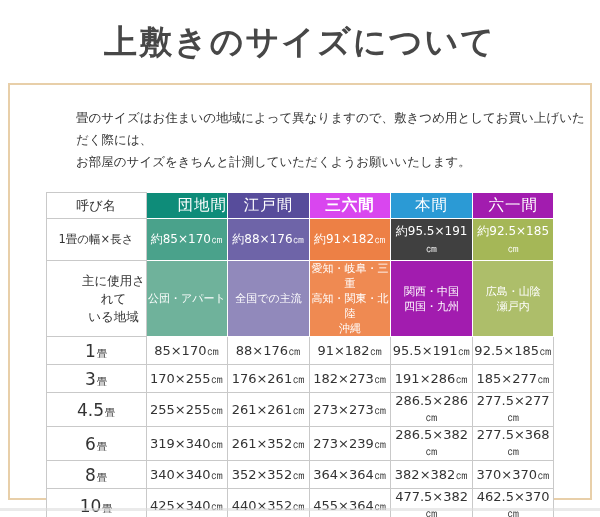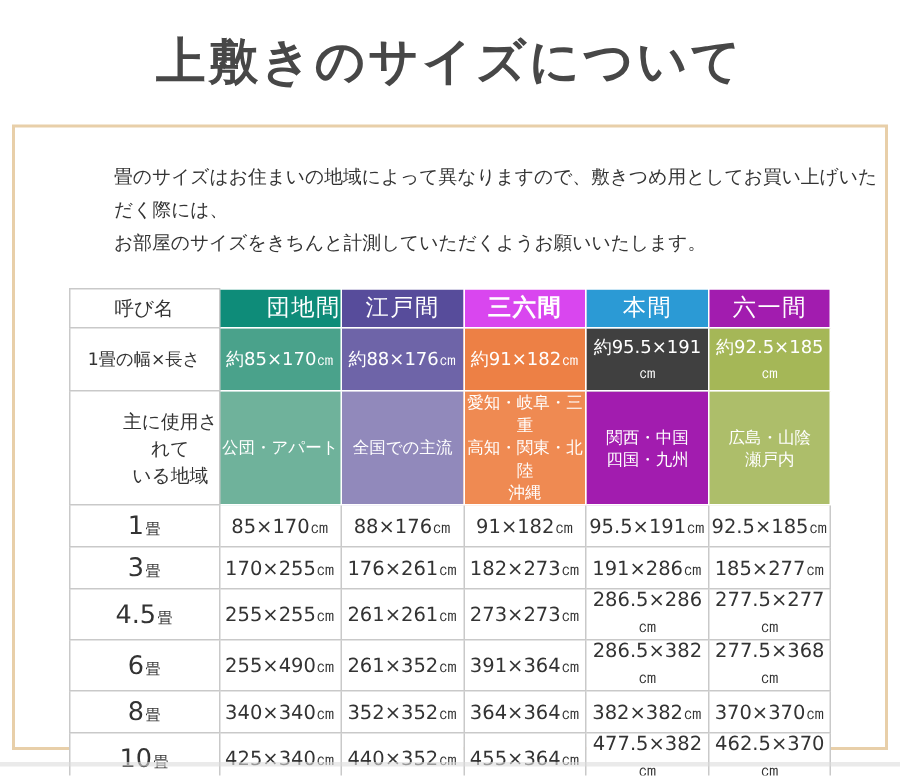--- a/index.html
+++ b/index.html
@@ -142,23 +142,23 @@
       <tr>
         <td class="dcell rlabel"><span class="num">4.5</span><span class="unit">畳</span></td>
         <td class="dcell">255×255㎝</td>
         <td class="dcell">261×261㎝</td>
         <td class="dcell">273×273㎝</td>
         <td class="dcell">286.5×286㎝</td>
         <td class="dcell">277.5×277㎝</td>
       </tr>
       <tr>
         <td class="dcell rlabel"><span class="num">6</span><span class="unit">畳</span></td>
-        <td class="dcell">255×490㎝</td>
+        <td class="dcell">319×340㎝</td>
         <td class="dcell">261×352㎝</td>
-        <td class="dcell">391×364㎝</td>
+        <td class="dcell">273×239㎝</td>
         <td class="dcell">286.5×382㎝</td>
         <td class="dcell">277.5×368㎝</td>
       </tr>
       <tr>
         <td class="dcell rlabel"><span class="num">8</span><span class="unit">畳</span></td>
         <td class="dcell">340×340㎝</td>
         <td class="dcell">352×352㎝</td>
         <td class="dcell">364×364㎝</td>
         <td class="dcell">382×382㎝</td>
         <td class="dcell">370×370㎝</td>

